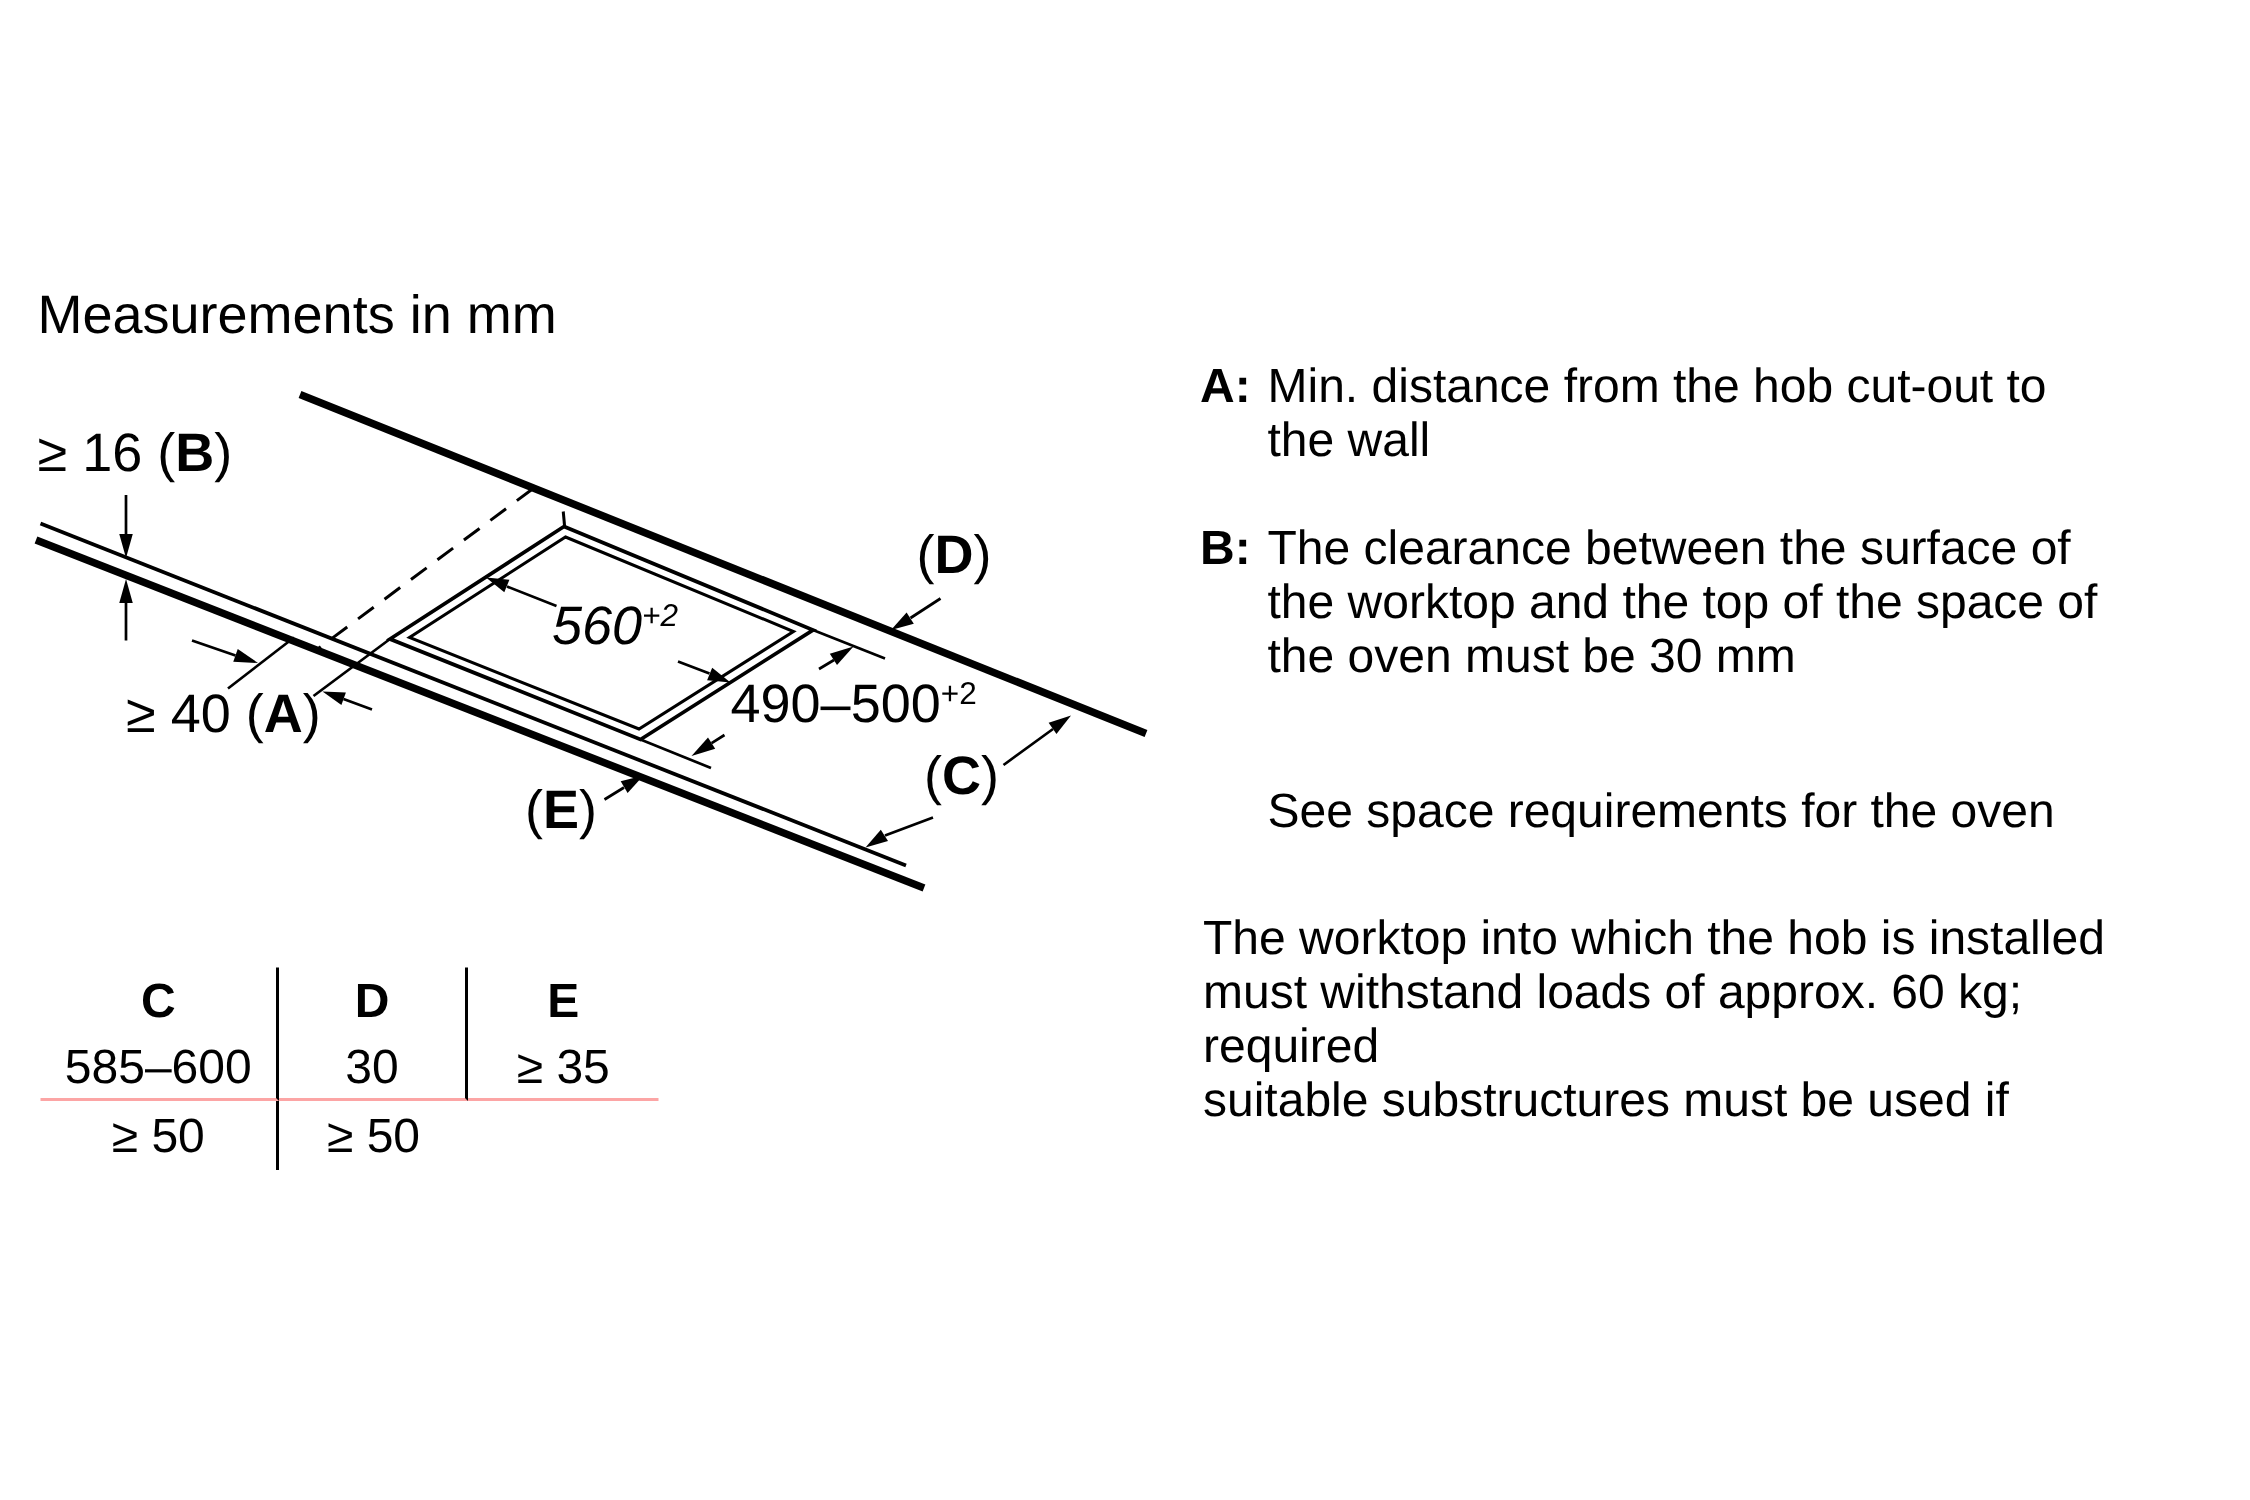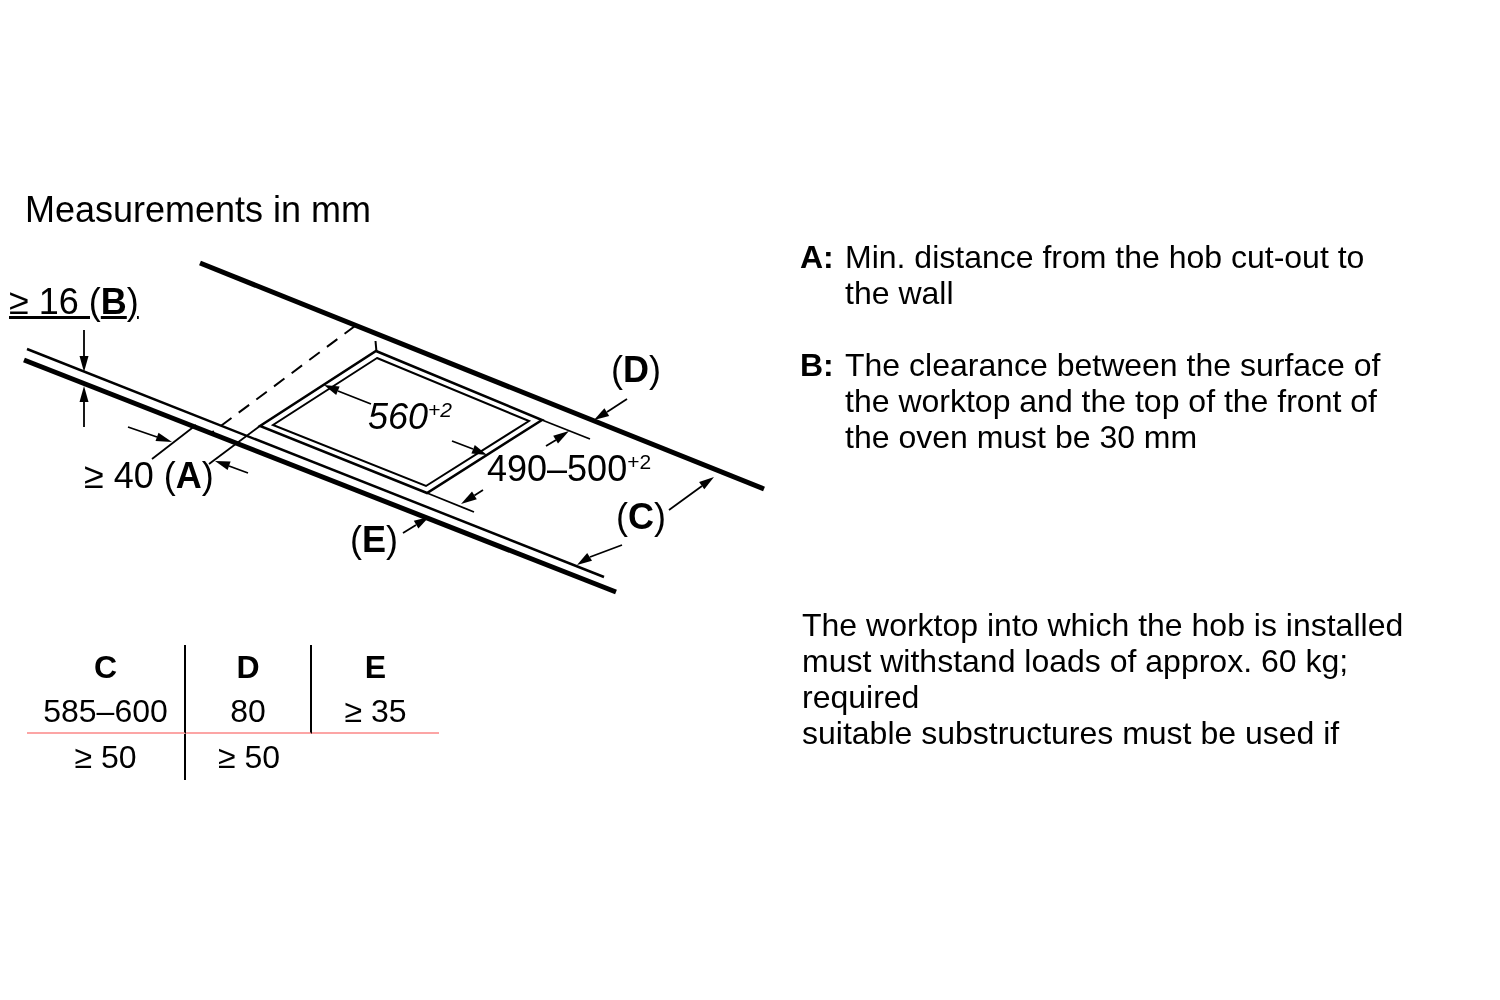--- a/index.html
+++ b/index.html
@@ -75,21 +75,21 @@
       <polygon fill="#000" stroke="none" points="714,477 704.3,489.3 699.1,481.9"></polygon>
       <polygon fill="#000" stroke="none" points="577,565 587.2,553.1 592,560.7"></polygon>
 
       <path stroke-width="1.8" d="M403,533 L416,525"></path>
       <polygon fill="#000" stroke="none" points="429,517 418.4,528.6 413.8,520.8"></polygon>
     </g>
   </svg>
 
   <div class="lbl" style="left:25px;top:192px;">Measurements in mm</div>
 
-  <div class="lbl" style="left:9px;top:284px;text-decoration:underline;">
+  <div class="lbl" style="left:25px;top:284px;">
     <span>≥ 16 (</span><span class="bl">B</span><span>)</span>
   </div>
 
   <div class="lbl" style="left:58px;top:458px;margin-left:26px;">
     <span>≥ 40 (</span><span class="bl">A</span><span>)</span>
   </div>
 
   <div class="lbl" style="left:368px;top:399px;font-style:italic;">
     <span>560</span><span class="sup">+2</span>
   </div>
@@ -109,44 +109,45 @@
   <div class="lbl" style="left:350px;top:522px;">
     <span>(</span><span class="bl">E</span><span>)</span>
   </div>
 
   <div id="spec-table">
     <div class="tc th br">C</div>
     <div class="tc th br">D</div>
     <div class="tc th">E</div>
 
     <div class="tc br bb">585–600</div>
-    <div class="tc br bb">80</div>
+    <div class="tc br bb">30</div>
     <div class="tc bb">≥ 35</div>
 
     <div class="tc br bb2">≥ 50</div>
     <div class="tc">≥ 50</div>
   </div>
 
   <div class="note" style="left:800px;top:239px;">
     <span class="note-label">A:</span>
     <div>
       <div class="note-line">Min. distance from the hob cut-out to</div>
       <div class="note-line">the wall</div>
     </div>
   </div>
 
   <div class="note" style="left:800px;top:347px;">
     <span class="note-label">B:</span>
     <div>
       <div class="note-line">The clearance between the surface of</div>
-      <div class="note-line">the worktop and the top of the front of</div>
+      <div class="note-line">the worktop and the top of the space of</div>
       <div class="note-line">the oven must be 30 mm</div>
     </div>
   </div>
 
+  <div class="plain-note" style="left:845px;top:522px;">See space requirements for the oven</div>
 
   <div class="plain-note" style="left:802px;top:607px;">
     <div class="note-line">The worktop into which the hob is installed</div>
     <div class="note-line">must withstand loads of approx. 60 kg;</div>
     <div class="note-line">required</div>
     <div class="note-line">suitable substructures must be used if</div>
   </div>
 
 </div>
 

